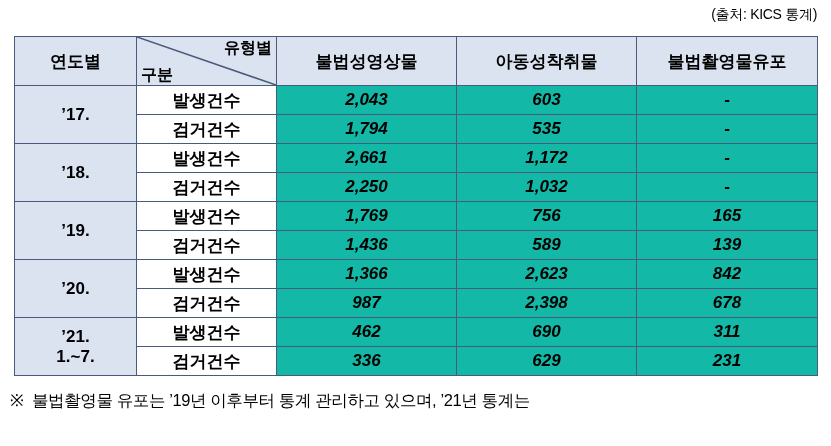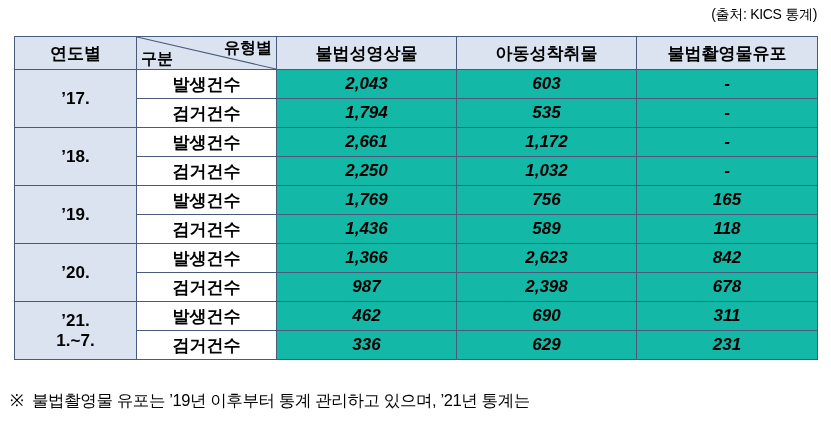--- a/index.html
+++ b/index.html
@@ -66,21 +66,21 @@
   }
   thead td.corner {
     position: relative;
     padding: 0;
     background: #dbe3f1;
     overflow: hidden;
   }
   .corner-inner {
     position: relative;
     width: 100%;
-    height: 32px;
+    height: 48px;
     text-decoration: underline;
   }
   .corner-inner svg {
     position: absolute;
     top: 0; left: 0;
     width: 100%;
     height: 100%;
   }
   .corner-top {
     position: absolute;
@@ -202,21 +202,21 @@
           <td class="yearcell" rowspan="2">’19.</td>
           <td class="kindcell">발생건수</td>
           <td class="numcell">1,769</td>
           <td class="numcell">756</td>
           <td class="numcell">165</td>
         </tr>
         <tr>
           <td class="kindcell">검거건수</td>
           <td class="numcell">1,436</td>
           <td class="numcell">589</td>
-          <td class="numcell">118</td>
+          <td class="numcell">139</td>
         </tr>
 
         <tr>
           <td class="yearcell" rowspan="2">’20.</td>
           <td class="kindcell">발생건수</td>
           <td class="numcell">1,366</td>
           <td class="numcell">2,623</td>
           <td class="numcell">842</td>
         </tr>
         <tr>

